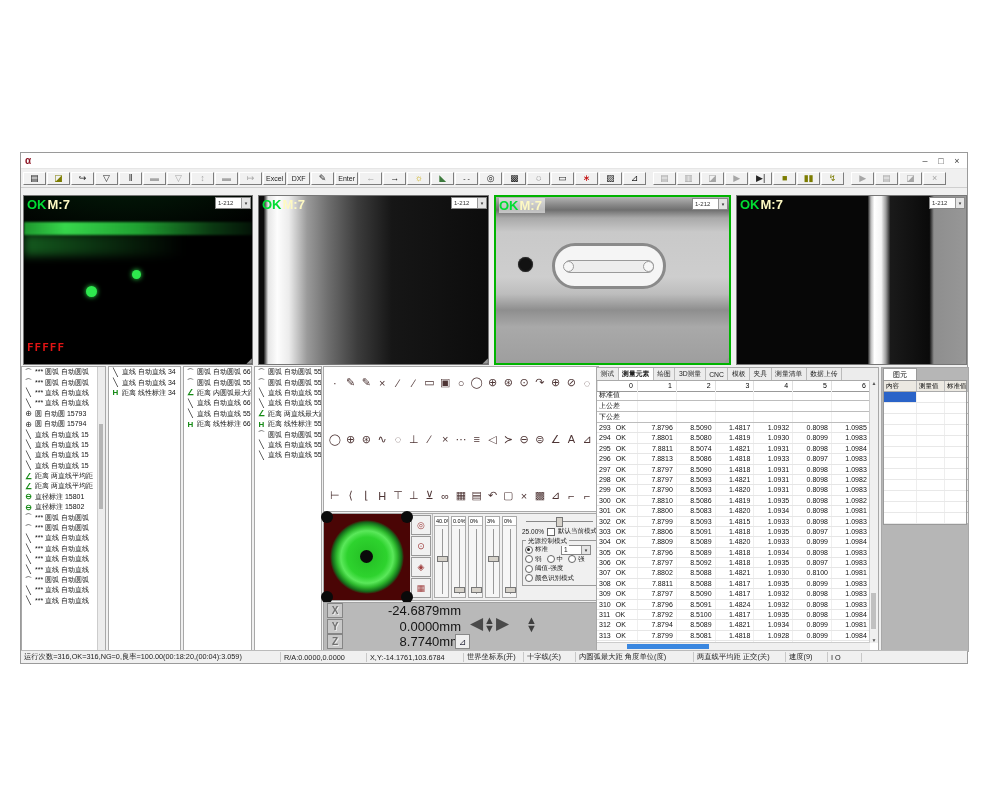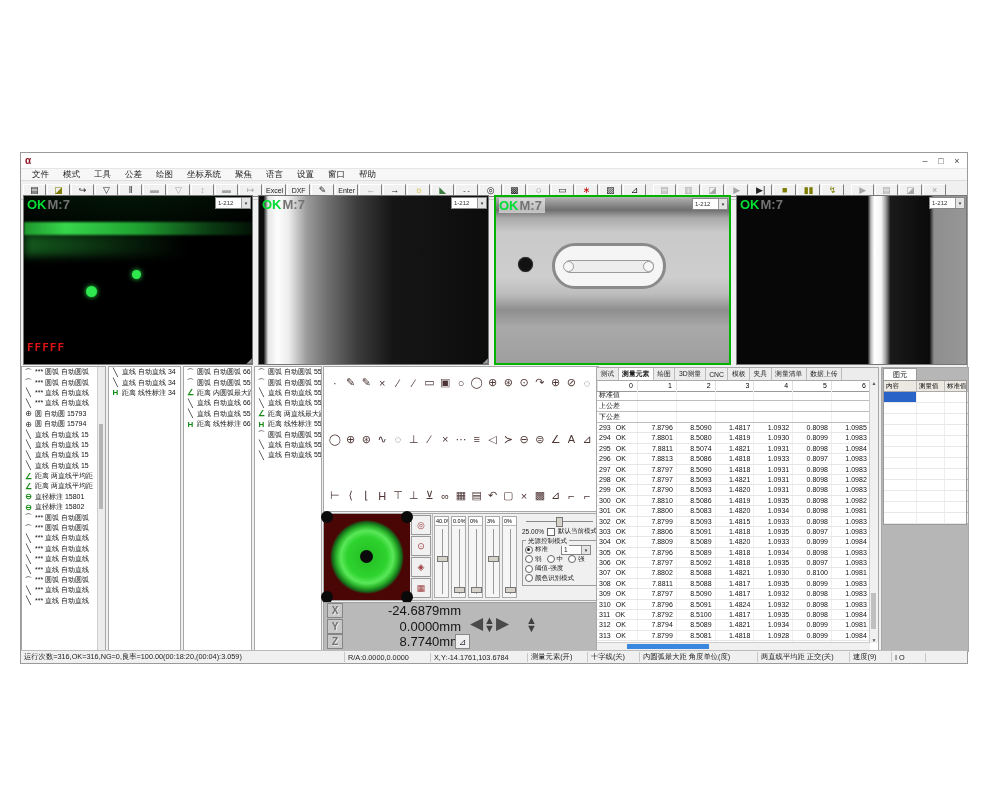--- a/index.html
+++ b/index.html
@@ -26,21 +26,21 @@
   .tbtn.txt{font-size:7px;padding:0 2px}
   .tbtn.dis{color:#a6a6a6}
   .tsep{width:5px;flex:none}
   .c-olive{color:#7c7c00}.c-red{color:#c00000}.c-yellow{color:#c8a800}.c-green{color:#3d7a3d}
   
   .cams{position:absolute;left:2px;top:42px;height:170px;display:flex;gap:5px}
   .cam{position:relative;border:1px solid #777;background:#000;box-sizing:border-box;overflow:hidden;flex:none}
   .cam.sel{border:2px solid #00b400}
   .scene{position:absolute;inset:0}
   .cam-label{position:absolute;top:1px;left:3px;font-weight:bold;font-size:13px;letter-spacing:0;display:flex;gap:1px}
-  .cam-ok{color:#00dd33}.cam-m{color:#737373}
+  .cam-ok{color:#00dd33}.cam-m{color:#fef9c3}
   .cam-dd{position:absolute;top:1px;right:1px;width:32px;height:10px;background:#fff;border:1px solid #888;
           font-size:6px;color:#333;display:flex;align-items:center;justify-content:space-between;padding-left:2px}
   .dd-a{width:8px;height:100%;background:#e4e4e4;border-left:1px solid #999;display:flex;align-items:center;justify-content:center;font-size:5px;color:#333}
   .cam-handle{position:absolute;right:0;bottom:0;font-size:7px;line-height:7px;color:#9a9a9a}
   
   .s1{background:radial-gradient(ellipse 240px 110px at 45% -20%,#04230b 0%,#000 75%)}
   .s1 .band{position:absolute;left:0;top:26px;width:100%;height:13px;filter:blur(1px);
             background:linear-gradient(90deg,#1e962d,#38d84d 18%,#20a132 50%,#0b3a12 82%,#041307)}
   .s1 .glow{position:absolute;left:0;top:38px;width:70%;height:22px;filter:blur(4px);
             background:linear-gradient(90deg,rgba(40,180,60,.5),rgba(0,0,0,0))}
@@ -162,33 +162,20 @@
   <div class="titlebar">
     <span class="logo">α</span>
     <span class="title-sp"></span>
     <span style="display:flex">
         <span class="wbtn">–</span>
         <span class="wbtn">□</span>
         <span class="wbtn">×</span>
       </span>
   </div>
 
-  <div class="menubar">
-      <div class="menu-item">文件</div>
-      <div class="menu-item">模式</div>
-      <div class="menu-item">工具</div>
-      <div class="menu-item">公差</div>
-      <div class="menu-item">绘图</div>
-      <div class="menu-item">坐标系统</div>
-      <div class="menu-item">聚焦</div>
-      <div class="menu-item">语言</div>
-      <div class="menu-item">设置</div>
-      <div class="menu-item">窗口</div>
-      <div class="menu-item">帮助</div>
-    </div>
 
   <div class="toolbar">
       <div class="tbtn">▤</div>
       <div class="tbtn c-olive">◪</div>
       <div class="tbtn">↪</div>
       <div class="tbtn">▽</div>
       <div class="tbtn">‖</div>
       <div class="tbtn dis">▬</div>
       <div class="tbtn dis">▽</div>
       <div class="tbtn dis">↕</div>
@@ -1056,23 +1043,23 @@
           <div class="el-row">
             <div class="el-cell"></div>
             <div class="el-cell"></div>
             <div class="el-cell"></div>
           </div>
         </div>
     </div>
   </div>
 
   <div class="statusbar">
-      <div class="st-cell" style="width:324px">运行次数=316,OK=316,NG=0,良率=100.00(00:18:20,(00:04):3.059)</div>
+      <div class="st-cell" style="width:260px">运行次数=316,OK=316,NG=0,良率=100.00(00:18:20,(00:04):3.059)</div>
       <div class="st-cell" style="width:86px">R/A:0.0000,0.0000</div>
       <div class="st-cell" style="width:97px">X,Y:-14.1761,103.6784</div>
-      <div class="st-cell" style="width:60px">测量元素(开)</div>
+      <div class="st-cell" style="width:60px">世界坐标系(开)</div>
       <div class="st-cell" style="width:52px">十字线(关)</div>
       <div class="st-cell" style="width:118px">内圆弧最大距 角度单位(度)</div>
       <div class="st-cell" style="width:92px">两直线平均距 正交(关)</div>
       <div class="st-cell" style="width:42px">速度(9)</div>
       <div class="st-cell" style="width:34px">I O</div>
     </div>
 </div>
 
 </body></html>

